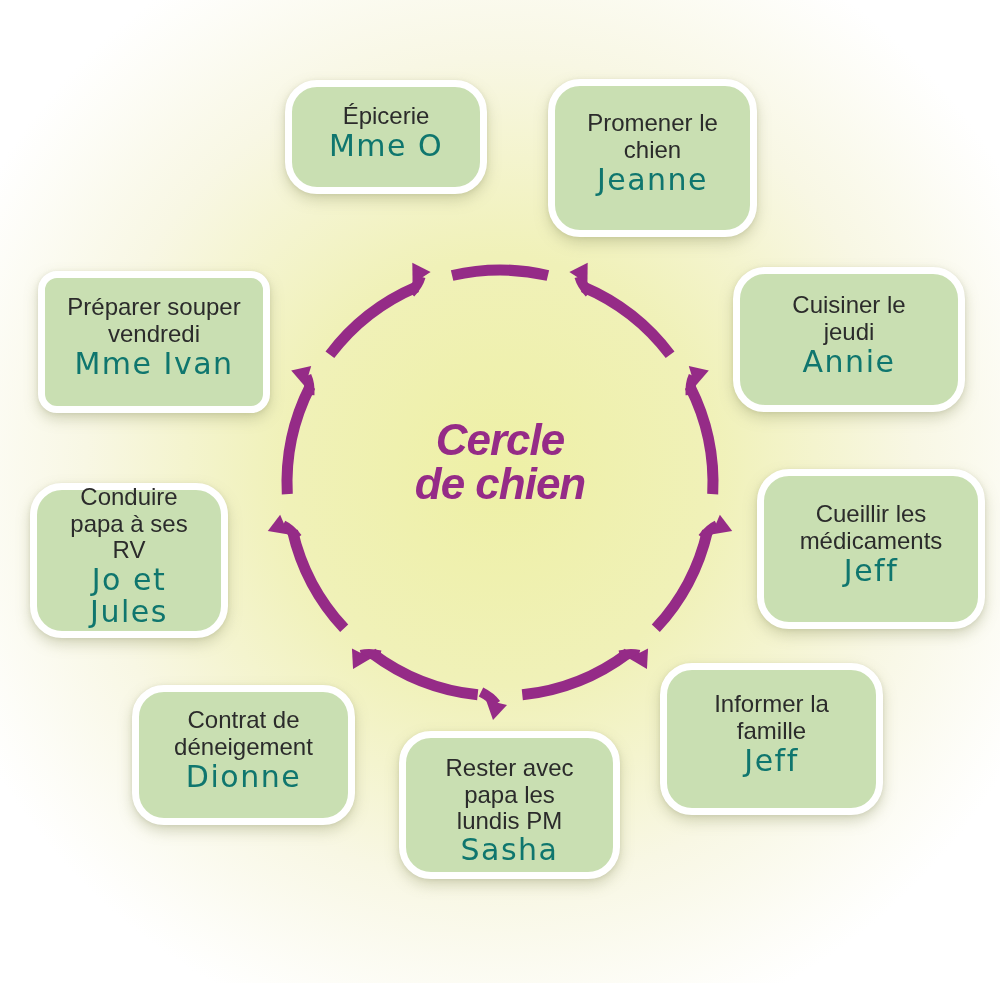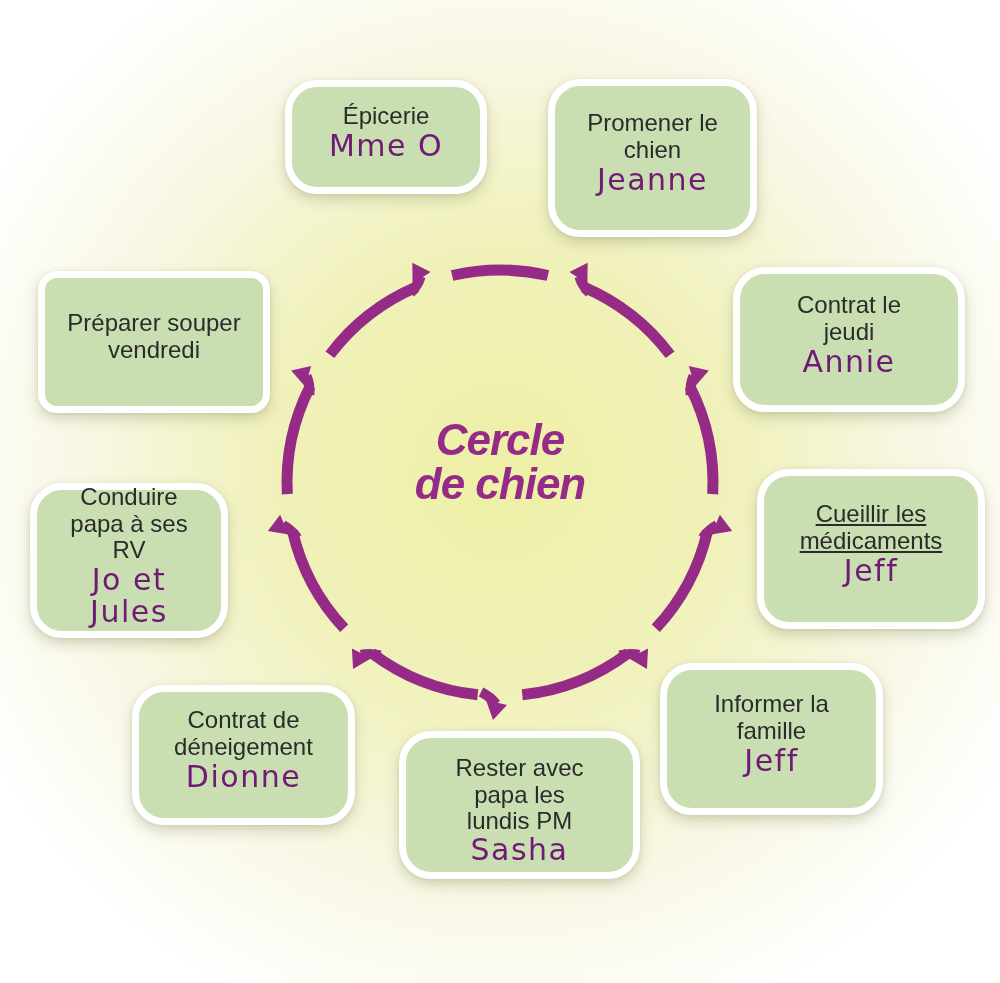--- a/index.html
+++ b/index.html
@@ -42,37 +42,37 @@
     align-items:center;justify-content:center;
     text-align:center;
     padding:14px 14px 24px 14px;
   }
   .task{
     font-size:24px;line-height:1.12;color:var(--text);
     font-weight:400;
   }
   .person{
     font-family:"DejaVu Sans", sans-serif;
-    font-size:30px;line-height:1.05;color:#701a75;
+    font-size:30px;line-height:1.05;color:#0f766e;
     letter-spacing:1.5px;
   }
 
   .c1{left:285px;top:80px; width:202px;height:114px;}
   .c2{left:548px;top:79px; width:209px;height:158px;}
   .c3{left:733px;top:267px;width:232px;height:145px;}
   .c4{left:757px;top:469px;width:228px;height:160px;}
   .c5{left:660px;top:663px;width:223px;height:152px;}
-  .c6{left:399px;top:731px;width:241px;height:148px;padding-bottom:3px;}
+  .c6{left:399px;top:731px;width:221px;height:148px;padding-bottom:3px;}
   .c7{left:132px;top:685px;width:223px;height:140px;}
   .c8{left:30px; top:483px;width:198px;height:155px;}
   .c9{left:38px; top:271px;width:232px;height:142px;border-radius:19px;}
 
   .c2 .task{max-width:150px;}
   .c3 .task{max-width:150px;}
-  .c4 .task{max-width:165px;text-decoration:underline;}
+  .c4 .task{max-width:165px;}
   .c5 .task{max-width:150px;}
   .c6 .task{max-width:140px;line-height:1.1;}
   .c7 .task{max-width:170px;}
   .c8 .task{max-width:185px;}
 </style>
 </head>
 <body>
 
 <div class="stage">
 
@@ -133,21 +133,21 @@
     <div class="task">Épicerie</div>
     <div class="person">Mme O</div>
   </div>
 
   <div class="card c2">
     <div class="task">Promener le chien</div>
     <div class="person">Jeanne</div>
   </div>
 
   <div class="card c3">
-    <div class="task">Contrat le jeudi</div>
+    <div class="task">Cuisiner le jeudi</div>
     <div class="person">Annie</div>
   </div>
 
   <div class="card c4">
     <div class="task">Cueillir les médicaments</div>
     <div class="person">Jeff</div>
   </div>
 
   <div class="card c5">
     <div class="task">Informer la famille</div>
@@ -164,15 +164,16 @@
     <div class="person">Dionne</div>
   </div>
 
   <div class="card c8">
     <div class="task">Conduire papa à ses RV</div>
     <div class="person">Jo et Jules</div>
   </div>
 
   <div class="card c9">
     <div class="task">Préparer souper vendredi</div>
+    <div class="person">Mme Ivan</div>
   </div>
 
 </div>
 
 </body></html>

